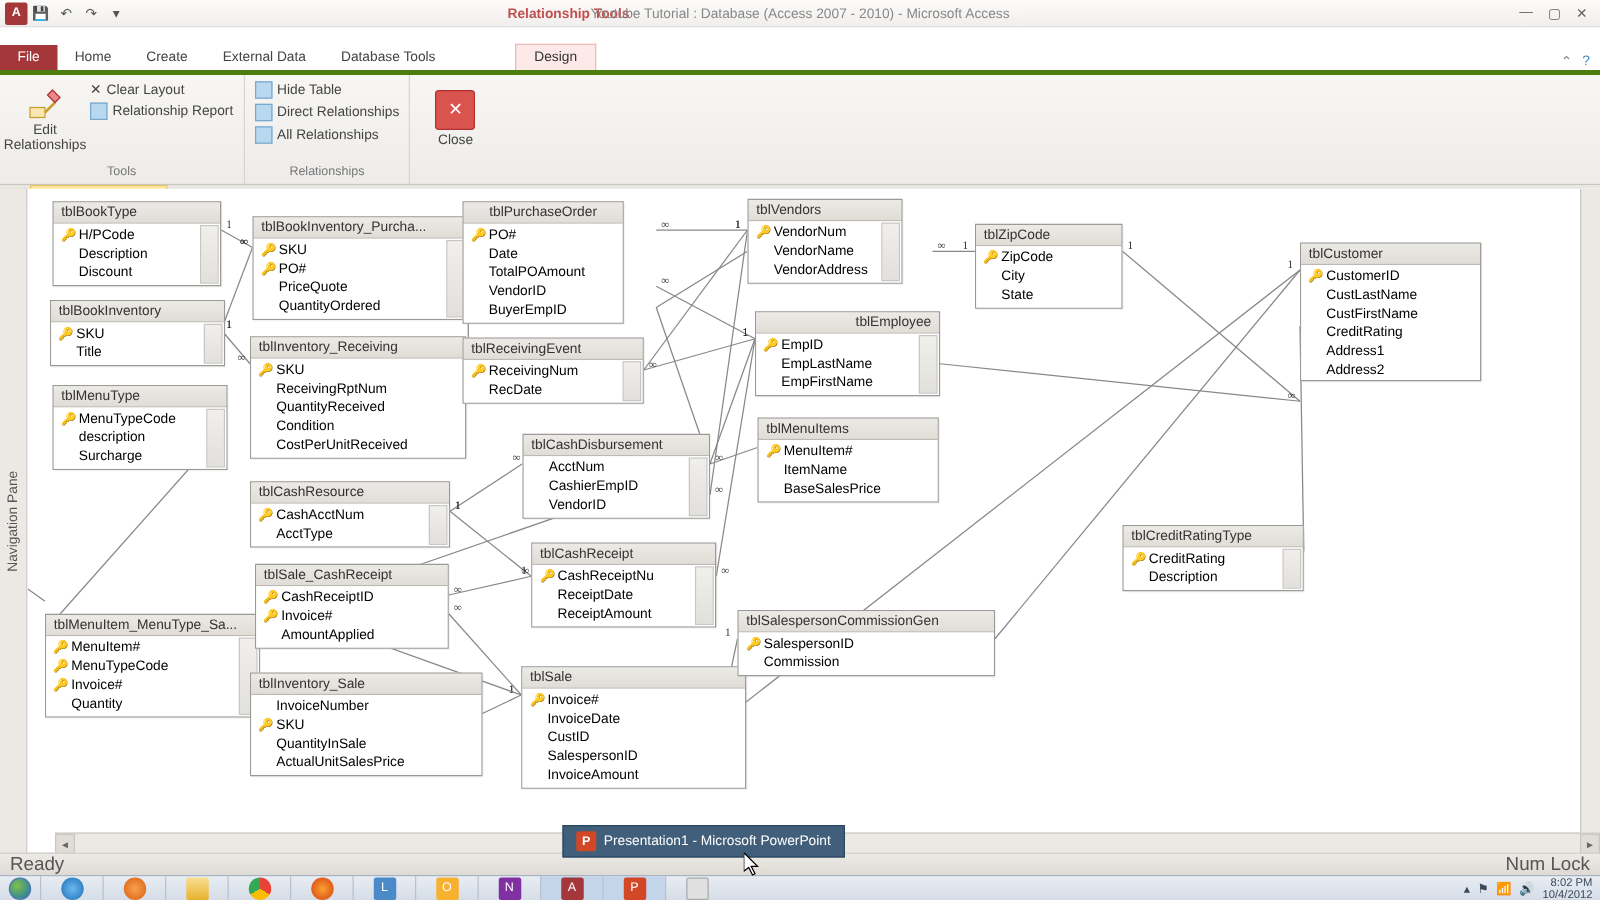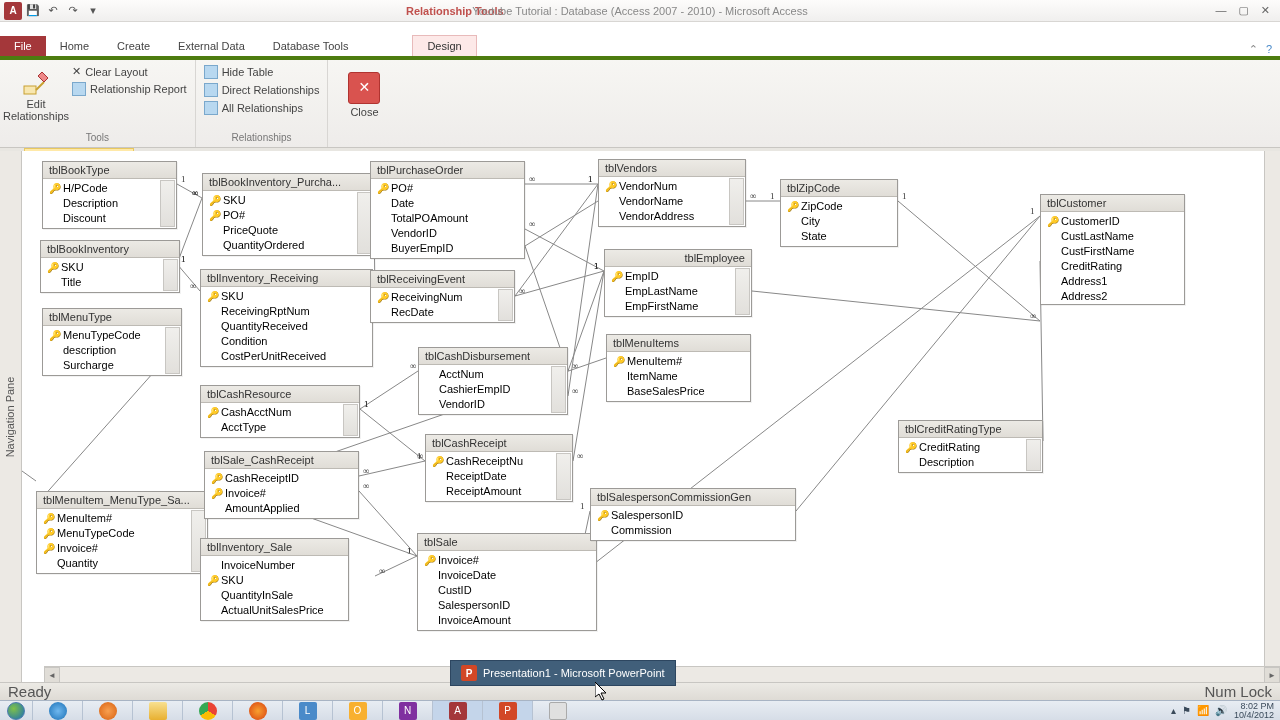--- a/index.html
+++ b/index.html
@@ -409,42 +409,42 @@
           <div class="fld">
             <span class="key">🔑</span>
             <span>Invoice#</span>
           </div>
           <div class="fld">
             <span class="key"></span>
             <span>AmountApplied</span>
           </div>
         </div>
       </div>
-      <div class="tbl" style="left: 178px; top: 387px; width: 149px;">
+      <div class="tbl" style="left: 178px; top: 387px; width: 186px;">
         <div class="tbl-title">tblInventory_Sale</div>
         <div class="tbl-body">
           <div class="fld">
             <span class="key"></span>
             <span>InvoiceNumber</span>
           </div>
           <div class="fld">
             <span class="key">🔑</span>
             <span>SKU</span>
           </div>
           <div class="fld">
             <span class="key"></span>
             <span>QuantityInSale</span>
           </div>
           <div class="fld">
             <span class="key"></span>
             <span>ActualUnitSalesPrice</span>
           </div>
         </div>
       </div>
-      <div class="tbl" style="left: 348px; top: 10px; width: 155px;">
+      <div class="tbl" style="left: 348px; top: 10px; width: 129px; text-align: center;">
         <div class="tbl-title">tblPurchaseOrder</div>
         <div class="tbl-body">
           <div class="fld">
             <span class="key">🔑</span>
             <span>PO#</span>
           </div>
           <div class="fld">
             <span class="key"></span>
             <span>Date</span>
           </div>
@@ -527,21 +527,21 @@
           <div class="fld">
             <span class="key"></span>
             <span>SalespersonID</span>
           </div>
           <div class="fld">
             <span class="key"></span>
             <span>InvoiceAmount</span>
           </div>
         </div>
       </div>
-      <div class="tbl" style="left: 576px; top: 8px; width: 148px;">
+      <div class="tbl" style="left: 576px; top: 8px; width: 124px;">
         <div class="tbl-title">tblVendors</div>
         <div class="tbl-body has-scroll">
           <div class="fld">
             <span class="key">🔑</span>
             <span>VendorNum</span>
           </div>
           <div class="fld">
             <span class="key"></span>
             <span>VendorName</span>
           </div>

